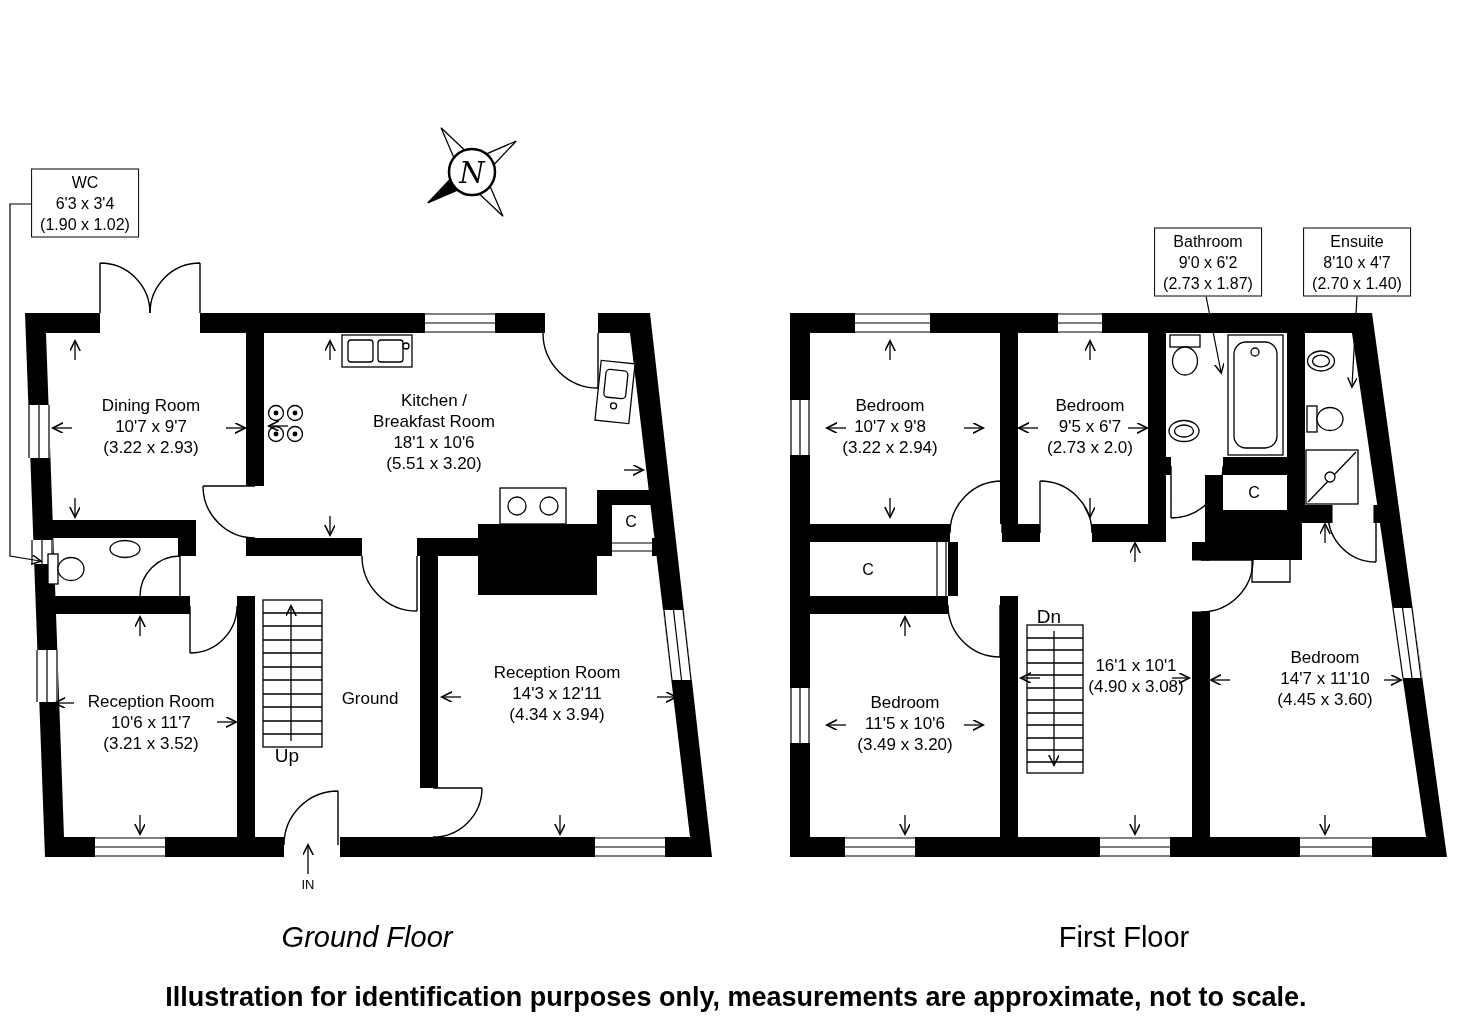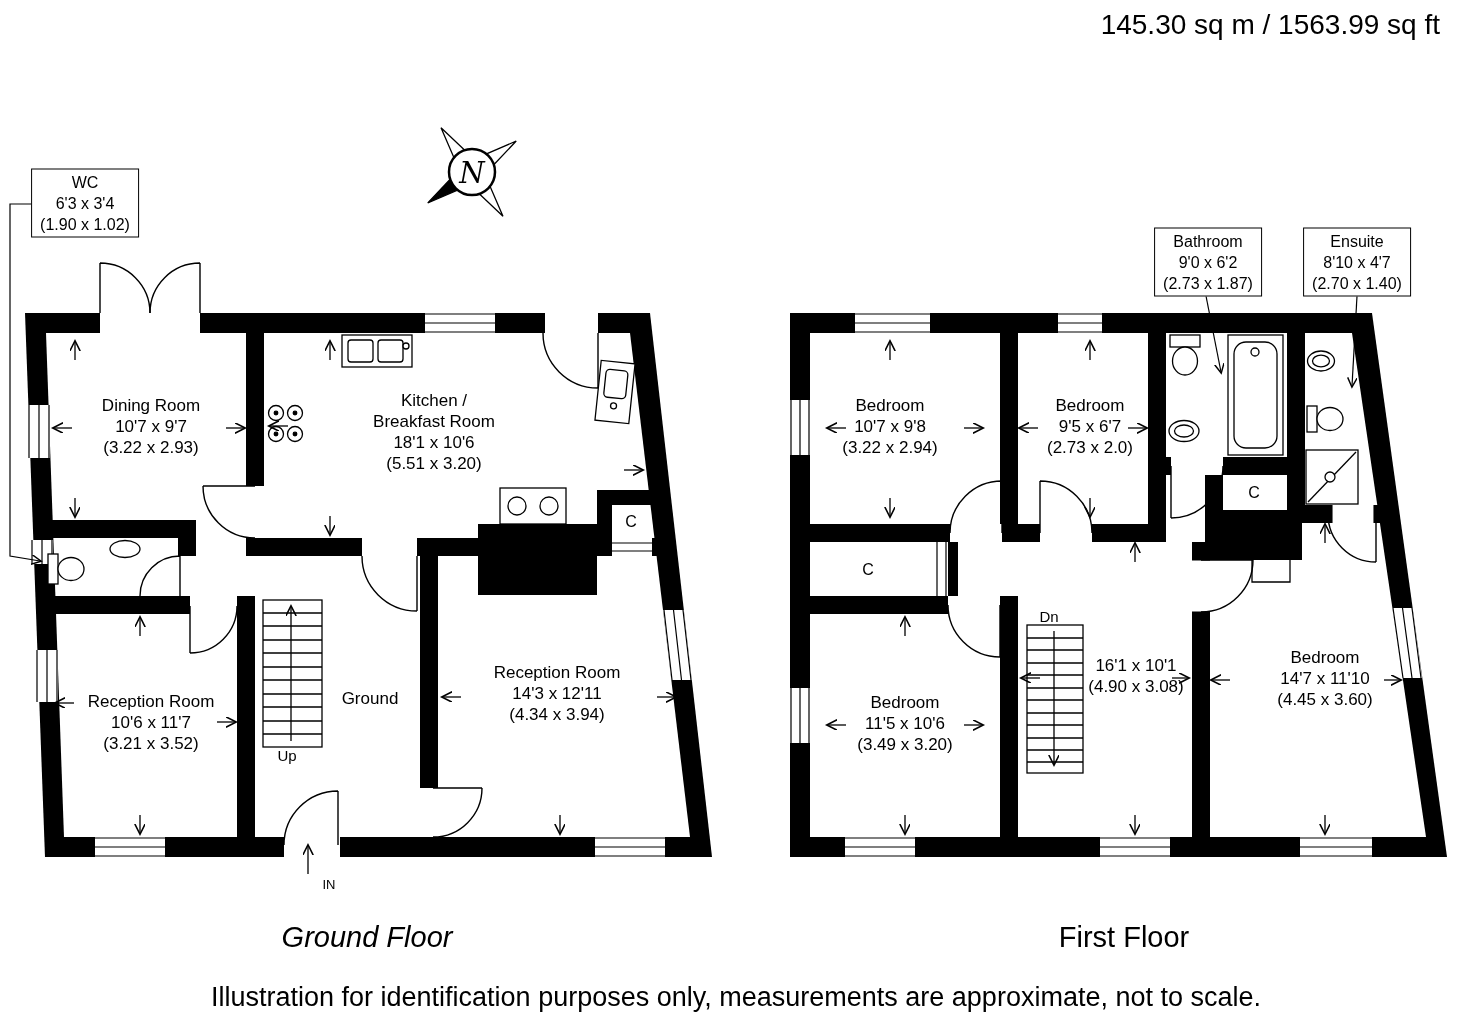--- a/index.html
+++ b/index.html
@@ -7,22 +7,22 @@
        font-family:"Liberation Sans", sans-serif;color:#000;}
   svg.plan{position:absolute;left:0;top:0;}
   .label{position:absolute;transform:translate(-50%,-50%);text-align:center;
          font-size:17px;line-height:21px;white-space:nowrap;}
   .callout{position:absolute;transform:translate(-50%,-50%);border:1.6px solid #000;
            background:#fff;text-align:center;font-size:16px;line-height:21px;
            padding:2px 8px;white-space:nowrap;}
   .header{position:absolute;top:6px;right:32px;text-align:center;font-size:28px;line-height:38px;}
   .floor-title{position:absolute;transform:translate(-50%,-50%);font-size:29px;}
   .footer{position:absolute;left:50%;top:997px;transform:translate(-50%,-50%);
-          font-size:27px;white-space:nowrap;}
-  .tiny{font-size:15px;}
+          font-size:27px;white-space:nowrap;font-weight:bold;}
+  .tiny{font-size:19px;}
   .in-label{font-size:13px;}
 </style>
 </head>
 <body>
 
 <svg class="plan" width="1472" height="1024" viewBox="0 0 1472 1024">
   <defs>
     <marker id="ah" markerWidth="10" markerHeight="10" refX="7" refY="4" orient="auto">
       <path d="M0,0 L8,4 L0,8" fill="none" stroke="#000" stroke-width="1.2"></path>
     </marker>
@@ -303,21 +303,20 @@
     <g transform="rotate(-35 472 172)">
       <polygon points="472,118 481.2,162.8 526,172 481.2,181.2 472,226 462.8,181.2 418,172 462.8,162.8" fill="#fff" stroke="#000" stroke-width="1.3"></polygon>
       <polygon points="418,172 462.8,162.8 462.8,181.2" fill="#000"></polygon>
     </g>
     <circle cx="472" cy="172" r="23" fill="#fff" stroke="#000" stroke-width="2.5"></circle>
     <text x="472" y="173" text-anchor="middle" dominant-baseline="central" font-family="DejaVu Serif, serif" font-style="italic" font-size="29">N</text>
   </g>
 </svg>
 
 <div class="header">
-  <div>145.30 sq m / 1563.99 sq ft</div>
 </div>
 
 <div class="callout" style="left:85px;top:203px;">
   <div>WC</div>
   <div>6'3 x 3'4</div>
   <div>(1.90 x 1.02)</div>
 </div>
 
 <div class="label" style="left:151px;top:426px;">
   <div>Dining Room</div>
@@ -338,21 +337,21 @@
 <div class="label" style="left:370px;top:698px;">
   <div>Ground</div>
 </div>
 <div class="label" style="left:557px;top:693px;">
   <div>Reception Room</div>
   <div>14'3 x 12'11</div>
   <div>(4.34 x 3.94)</div>
 </div>
 <div class="label" style="left:631px;top:521px;font-size:16px;">C</div>
 <div class="label tiny" style="left:287px;top:755px;">Up</div>
-<div class="label in-label" style="left:308px;top:884px;margin-left:21px;">IN</div>
+<div class="label in-label" style="left:308px;top:884px;">IN</div>
 <div class="floor-title" style="left:367px;top:937px;font-style:italic;">Ground Floor</div>
 
 <div class="callout" style="left:1208px;top:262px;">
   <div>Bathroom</div>
   <div>9'0 x 6'2</div>
   <div>(2.73 x 1.87)</div>
 </div>
 <div class="callout" style="left:1357px;top:262px;">
   <div>Ensuite</div>
   <div>8'10 x 4'7</div>

